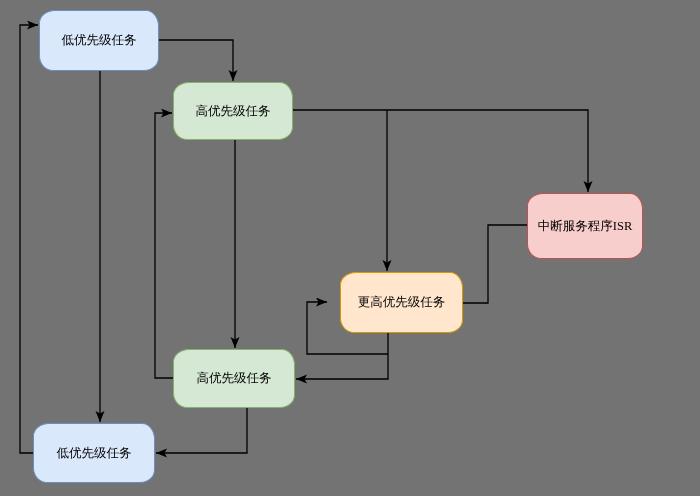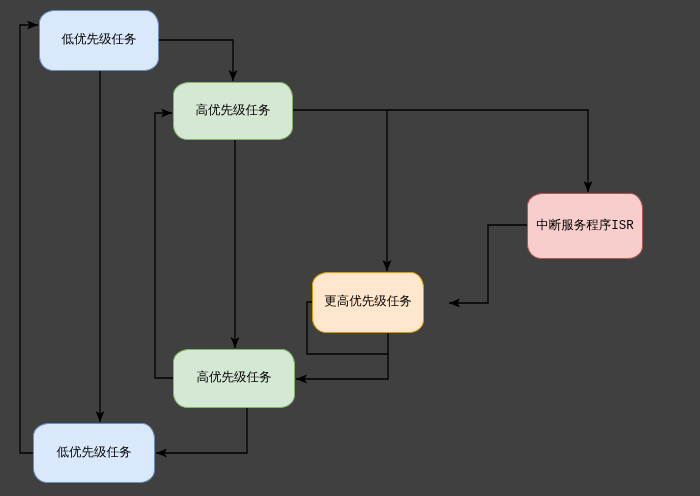--- a/index.html
+++ b/index.html
@@ -4,22 +4,22 @@
 <style>
   html, body {
     margin: 0;
     padding: 0;
     background: #ffffff;
   }
   .canvas {
     position: relative;
     width: 700px;
     height: 496px;
-    background: #404040;
-    font-family: Liberation Mono, monospace;
+    background: #737373;
+    font-family: Liberation Serif, serif;
     overflow: hidden;
   }
   #edge-layer {
     position: absolute;
     left: 0;
     top: 0;
     width: 700px;
     height: 496px;
   }
   .edge {
@@ -72,21 +72,21 @@
   </div>
 
   <div class="node" style="left: 173px; top: 82px; width: 120px; height: 58px; background: rgb(213, 232, 212); border-color: rgb(130, 179, 102);">
     <span class="node-label">高优先级任务</span>
   </div>
 
   <div class="node" style="left: 527px; top: 193px; width: 116px; height: 66px; background: rgb(248, 206, 204); border-color: rgb(184, 84, 80);">
     <span class="node-label">中断服务程序ISR</span>
   </div>
 
-  <div class="node" style="left: 312px; top: 272px; width: 112px; height: 61px; background: rgb(255, 230, 204); border-color: rgb(215, 155, 0);">
+  <div class="node" style="left: 340px; top: 272px; width: 123px; height: 61px; background: rgb(255, 230, 204); border-color: rgb(215, 155, 0);">
     <span class="node-label">更高优先级任务</span>
   </div>
 
   <div class="node" style="left: 173px; top: 349px; width: 122px; height: 59px; background: rgb(213, 232, 212); border-color: rgb(130, 179, 102);">
     <span class="node-label">高优先级任务</span>
   </div>
 
   <div class="node" style="left: 33px; top: 423px; width: 122px; height: 60px; background: rgb(218, 232, 252); border-color: rgb(108, 142, 191);">
     <span class="node-label">低优先级任务</span>
   </div>

